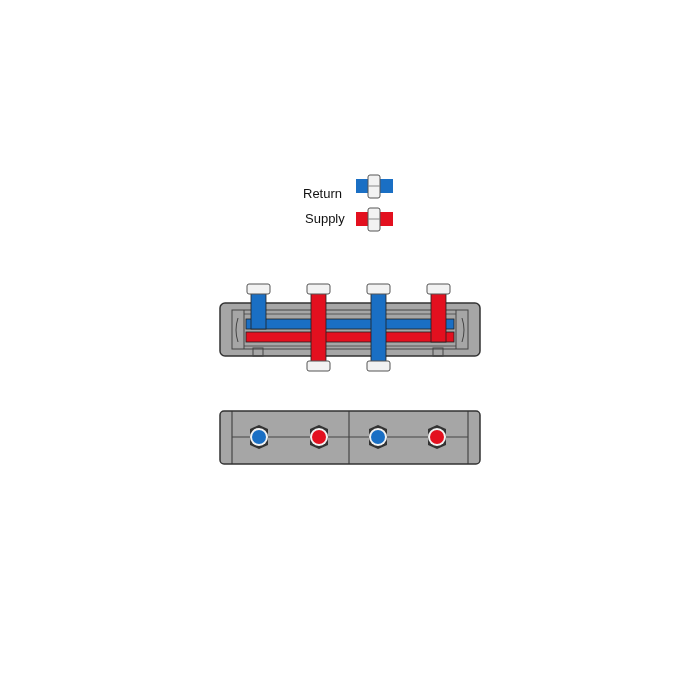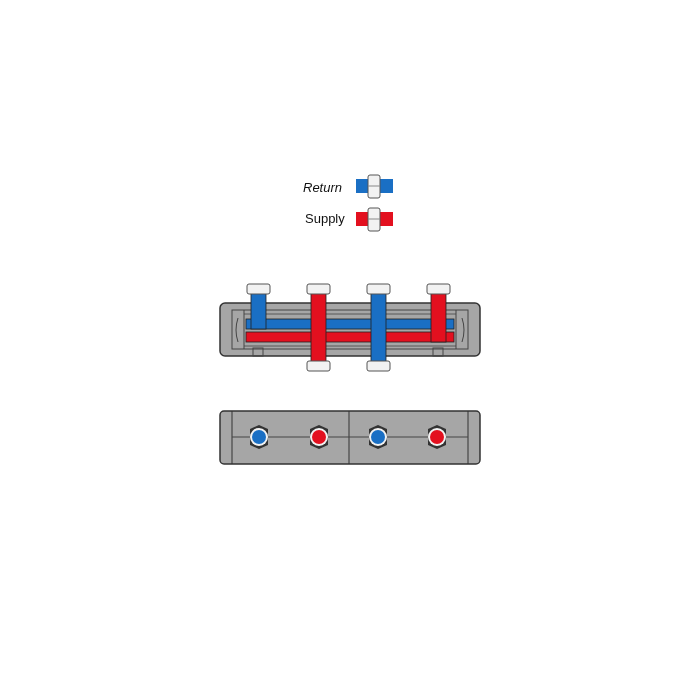--- a/index.html
+++ b/index.html
@@ -4,21 +4,21 @@
   <style>
     html, body { margin: 0; padding: 0; background: #ffffff; }
     body { width: 700px; height: 700px; position: relative; overflow: hidden;
            font-family: "Liberation Sans", sans-serif; }
     .legend-label { position: absolute; font-size: 13px; color: #111; }
     svg { position: absolute; left: 0; top: 0; }
   </style>
 </head>
 <body>
 
-<div class="legend-label" style="left:303px;top:180px;font-style:italic;">Return</div>
+<div class="legend-label" style="left:303px;top:186px;">Return</div>
 <div class="legend-label" style="left:305px;top:211px;">Supply</div>
 
 <svg width="700" height="700" viewBox="0 0 700 700">
 
   <g>
     <rect x="356" y="179" width="37" height="14" fill="#1a6fc4"></rect>
     <rect x="368" y="175" width="12" height="23" rx="2" fill="#f2f2f2" stroke="#555" stroke-width="1"></rect>
     <line x1="368" y1="186" x2="380" y2="186" stroke="#888" stroke-width="1"></line>
   </g>
   <g>

